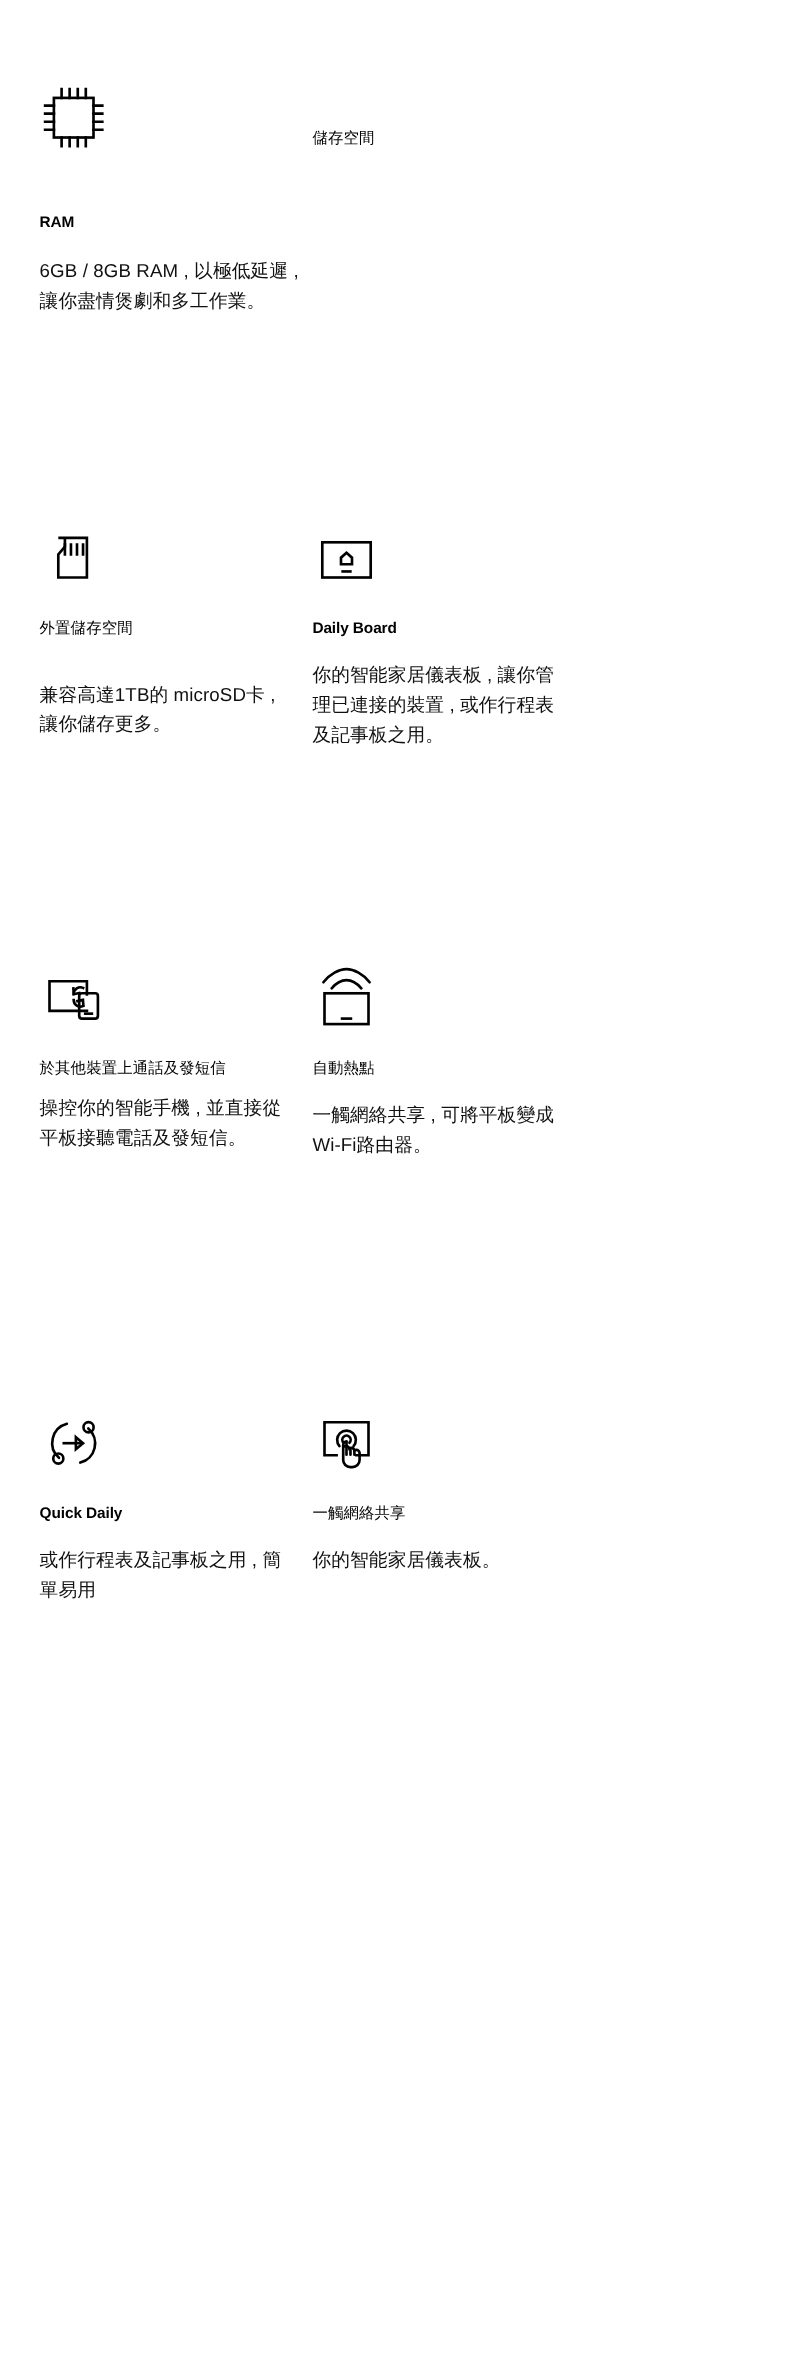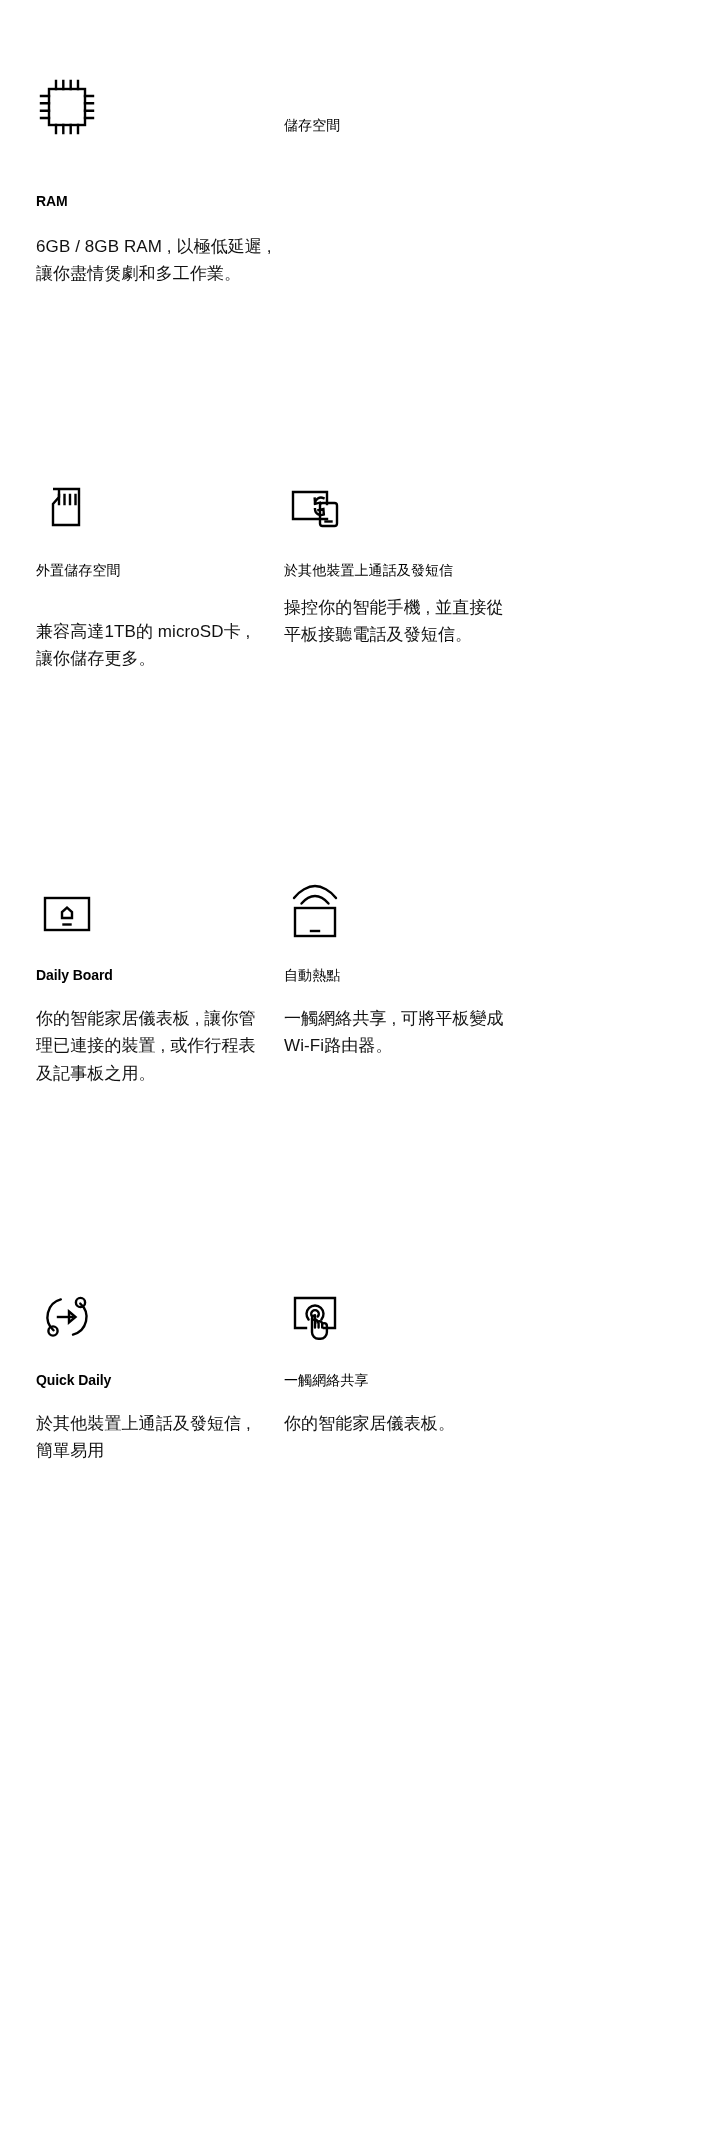--- a/index.html
+++ b/index.html
@@ -123,46 +123,46 @@
       <div class="icon-box">
         <svg width="62" height="62" viewBox="0 0 62 62" fill="none" stroke="#000" stroke-width="2.4" stroke-linecap="square" stroke-linejoin="miter">
           <path d="M17 13h26v36H17V28l6-7V13z"></path>
           <path d="M23 19v9 M28.5 19v9 M34 19v9 M39.5 19v9"></path>
         </svg>
       </div>
       <p class="card-title cjk gap-title-b">外置儲存空間</p>
       <p class="card-body gap-body-b">兼容高達1TB的 microSD卡 , 讓你儲存更多。</p>
     </div>
 
+    <div class="cell row-h-2">
+      <div class="icon-box">
+        <svg width="62" height="62" viewBox="0 0 62 62" fill="none" stroke="#000" stroke-width="2.4" stroke-linecap="square" stroke-linejoin="miter">
+          <rect x="9" y="17" width="44" height="32"></rect>
+          <path d="M26 37v-6l5-4.5 5 4.5v6z"></path>
+          <path d="M27.5 43.5h7"></path>
+        </svg>
+      </div>
+      <p class="card-title latin gap-title-b">Daily Board</p>
+      <p class="card-body gap-body-c">你的智能家居儀表板 , 讓你管理已連接的裝置 , 或作行程表及記事板之用。</p>
+    </div>
+
     <div class="cell row-h-3">
       <div class="icon-box">
         <svg width="66" height="62" viewBox="0 0 66 62" fill="none" stroke="#000" stroke-width="2.4" stroke-linecap="square" stroke-linejoin="miter">
           <path d="M9 16h34v12 M43 43H9V16"></path>
           <rect x="36" y="27" width="17" height="23" rx="2.5"></rect>
           <path d="M41.5 45.5h6"></path>
           <path d="M31 27.5a6 6 0 0 1 8.5-5.4 M39.5 38.5a6 6 0 0 1-8.5-5.3"></path>
           <path d="M30.7 22.6l.4 5.2 5-1.1 M39.8 38.2l-.4-5.2-5 1.1"></path>
         </svg>
       </div>
       <p class="card-title cjk gap-title-b">於其他裝置上通話及發短信</p>
       <p class="card-body gap-body-d">操控你的智能手機 , 並直接從平板接聽電話及發短信。</p>
     </div>
 
-    <div class="cell row-h-2">
-      <div class="icon-box">
-        <svg width="62" height="62" viewBox="0 0 62 62" fill="none" stroke="#000" stroke-width="2.4" stroke-linecap="square" stroke-linejoin="miter">
-          <rect x="9" y="17" width="44" height="32"></rect>
-          <path d="M26 37v-6l5-4.5 5 4.5v6z"></path>
-          <path d="M27.5 43.5h7"></path>
-        </svg>
-      </div>
-      <p class="card-title latin gap-title-b">Daily Board</p>
-      <p class="card-body gap-body-c">你的智能家居儀表板 , 讓你管理已連接的裝置 , 或作行程表及記事板之用。</p>
-    </div>
-
     <div class="cell row-h-3">
       <div class="icon-box">
         <svg width="62" height="62" viewBox="0 0 62 62" fill="none" stroke="#000" stroke-width="2.4" stroke-linecap="round" stroke-linejoin="miter">
           <path d="M10 17C15.5 9.5 24.5 5 31 5c6.5 0 15.5 4.5 21 12"></path>
           <path d="M17.5 22.5C21.5 17.8 26.3 15 31 15c4.7 0 9.5 2.8 13.5 7.5"></path>
           <rect x="11" y="27" width="40" height="28" stroke-linecap="square"></rect>
           <path d="M27 50h8" stroke-linecap="square"></path>
         </svg>
       </div>
       <p class="card-title cjk gap-title-b">自動熱點</p>
@@ -173,21 +173,21 @@
       <div class="icon-box">
         <svg width="62" height="62" viewBox="0 0 62 62" fill="none" stroke="#000" stroke-width="2.4" stroke-linecap="round" stroke-linejoin="miter">
           <path d="M44.3 17.6A18 18 0 0 1 37 48.6 M17.6 44.3A18 18 0 0 1 24.8 13.4"></path>
           <circle cx="44.5" cy="16.5" r="4.6" stroke-linecap="square"></circle>
           <circle cx="17" cy="45" r="4.6" stroke-linecap="square"></circle>
           <path d="M22 31h14.5" stroke-linecap="square"></path>
           <path d="M33 25.5L39.5 31 33 36.5z" stroke-linecap="square"></path>
         </svg>
       </div>
       <p class="card-title latin gap-title-b">Quick Daily</p>
-      <p class="card-body gap-body-c">於其他裝置上通話及發短信 , 簡單易用</p>
+      <p class="card-body gap-body-c">或作行程表及記事板之用 , 簡單易用</p>
     </div>
 
     <div class="cell row-h-4">
       <div class="icon-box">
         <svg width="62" height="62" viewBox="0 0 62 62" fill="none" stroke="#000" stroke-width="2.4" stroke-linecap="square" stroke-linejoin="miter">
           <path d="M11 12h40v30H40 M22 42H11V12"></path>
           <path d="M24.6 33.6a8.5 8.5 0 1 1 12.8 0" stroke-linecap="round"></path>
           <path d="M28.3 30.6a3.8 3.8 0 1 1 5.4 0" stroke-linecap="round"></path>
           <path d="M31 29.5v12 M31 41.5v-4 M34.6 37.2v4.3 M38.2 38.4v3.1" stroke-linecap="round"></path>
           <path d="M31 29.5c-1.7 0-3 1.4-3 3.1v13.6c0 3.6 2.9 6.5 6.5 6.5h1.9c3.6 0 6.5-2.9 6.5-6.5v-6.2c0-1.6-1.3-2.9-2.9-2.9-.7 0-1.3.2-1.8.6-.2-1.4-1.4-2.5-2.9-2.5-.7 0-1.3.2-1.8.6-.3-1.3-1.5-2.3-2.9-2.3-.5 0-1 .1-1.4.4" stroke-linecap="round"></path>

